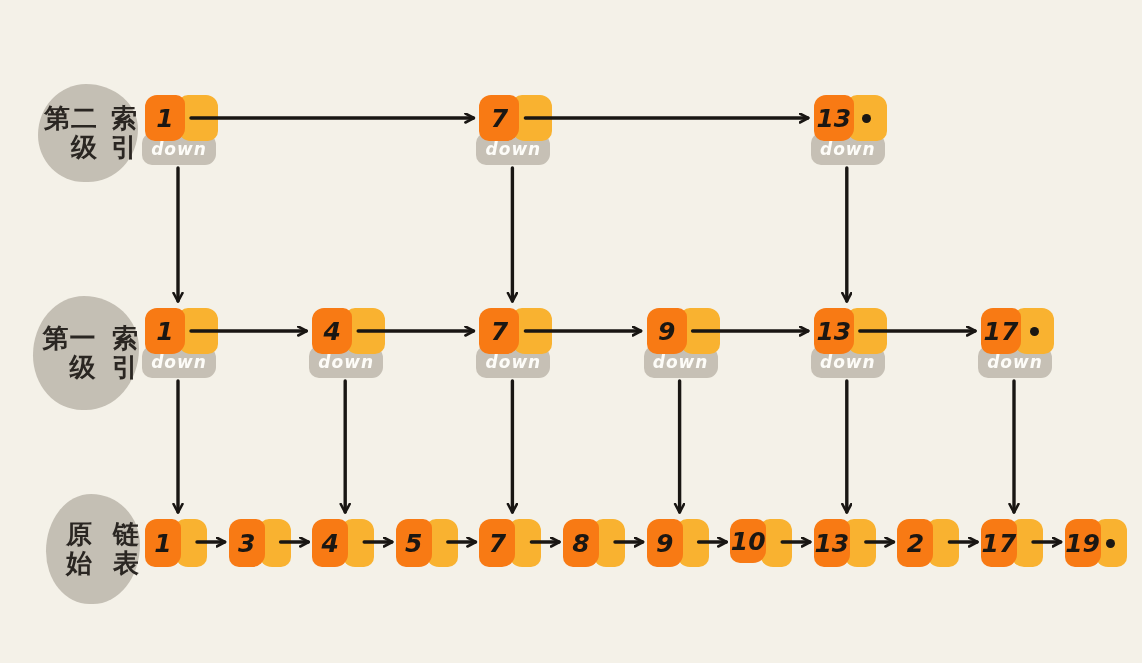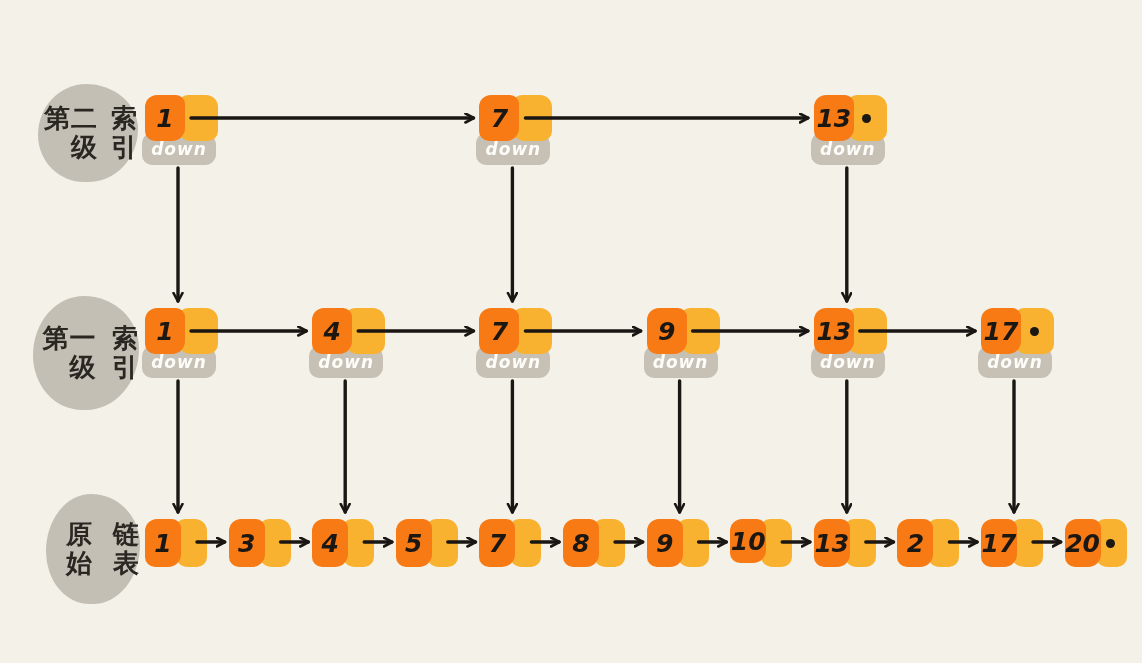--- a/index.html
+++ b/index.html
@@ -180,19 +180,19 @@
       <div class="cell pointer-cell" style="left: 843.8px; top: 519px; width: 32px; height: 48px; background: rgb(249, 178, 48);"></div>
       <div class="cell value-cell" style="left: 897.4px; top: 519px; width: 36px; height: 48px; background: rgb(248, 122, 20); color: rgb(27, 23, 19);">
         <span>2</span>
       </div>
       <div class="cell pointer-cell" style="left: 927.4px; top: 519px; width: 32px; height: 48px; background: rgb(249, 178, 48);"></div>
       <div class="cell value-cell" style="left: 981px; top: 519px; width: 36px; height: 48px; background: rgb(248, 122, 20); color: rgb(27, 23, 19);">
         <span>17</span>
       </div>
       <div class="cell pointer-cell" style="left: 1011px; top: 519px; width: 32px; height: 48px; background: rgb(249, 178, 48);"></div>
       <div class="cell value-cell" style="left: 1064.6px; top: 519px; width: 36px; height: 48px; background: rgb(248, 122, 20); color: rgb(27, 23, 19);">
-        <span>20</span>
+        <span>19</span>
       </div>
       <div class="cell pointer-cell" style="left: 1094.6px; top: 519px; width: 32px; height: 48px; background: rgb(249, 178, 48);">
         <span class="null-dot" style="background: rgb(27, 23, 19);"></span>
       </div>
     </div>
 </div>
 
 </body></html>

